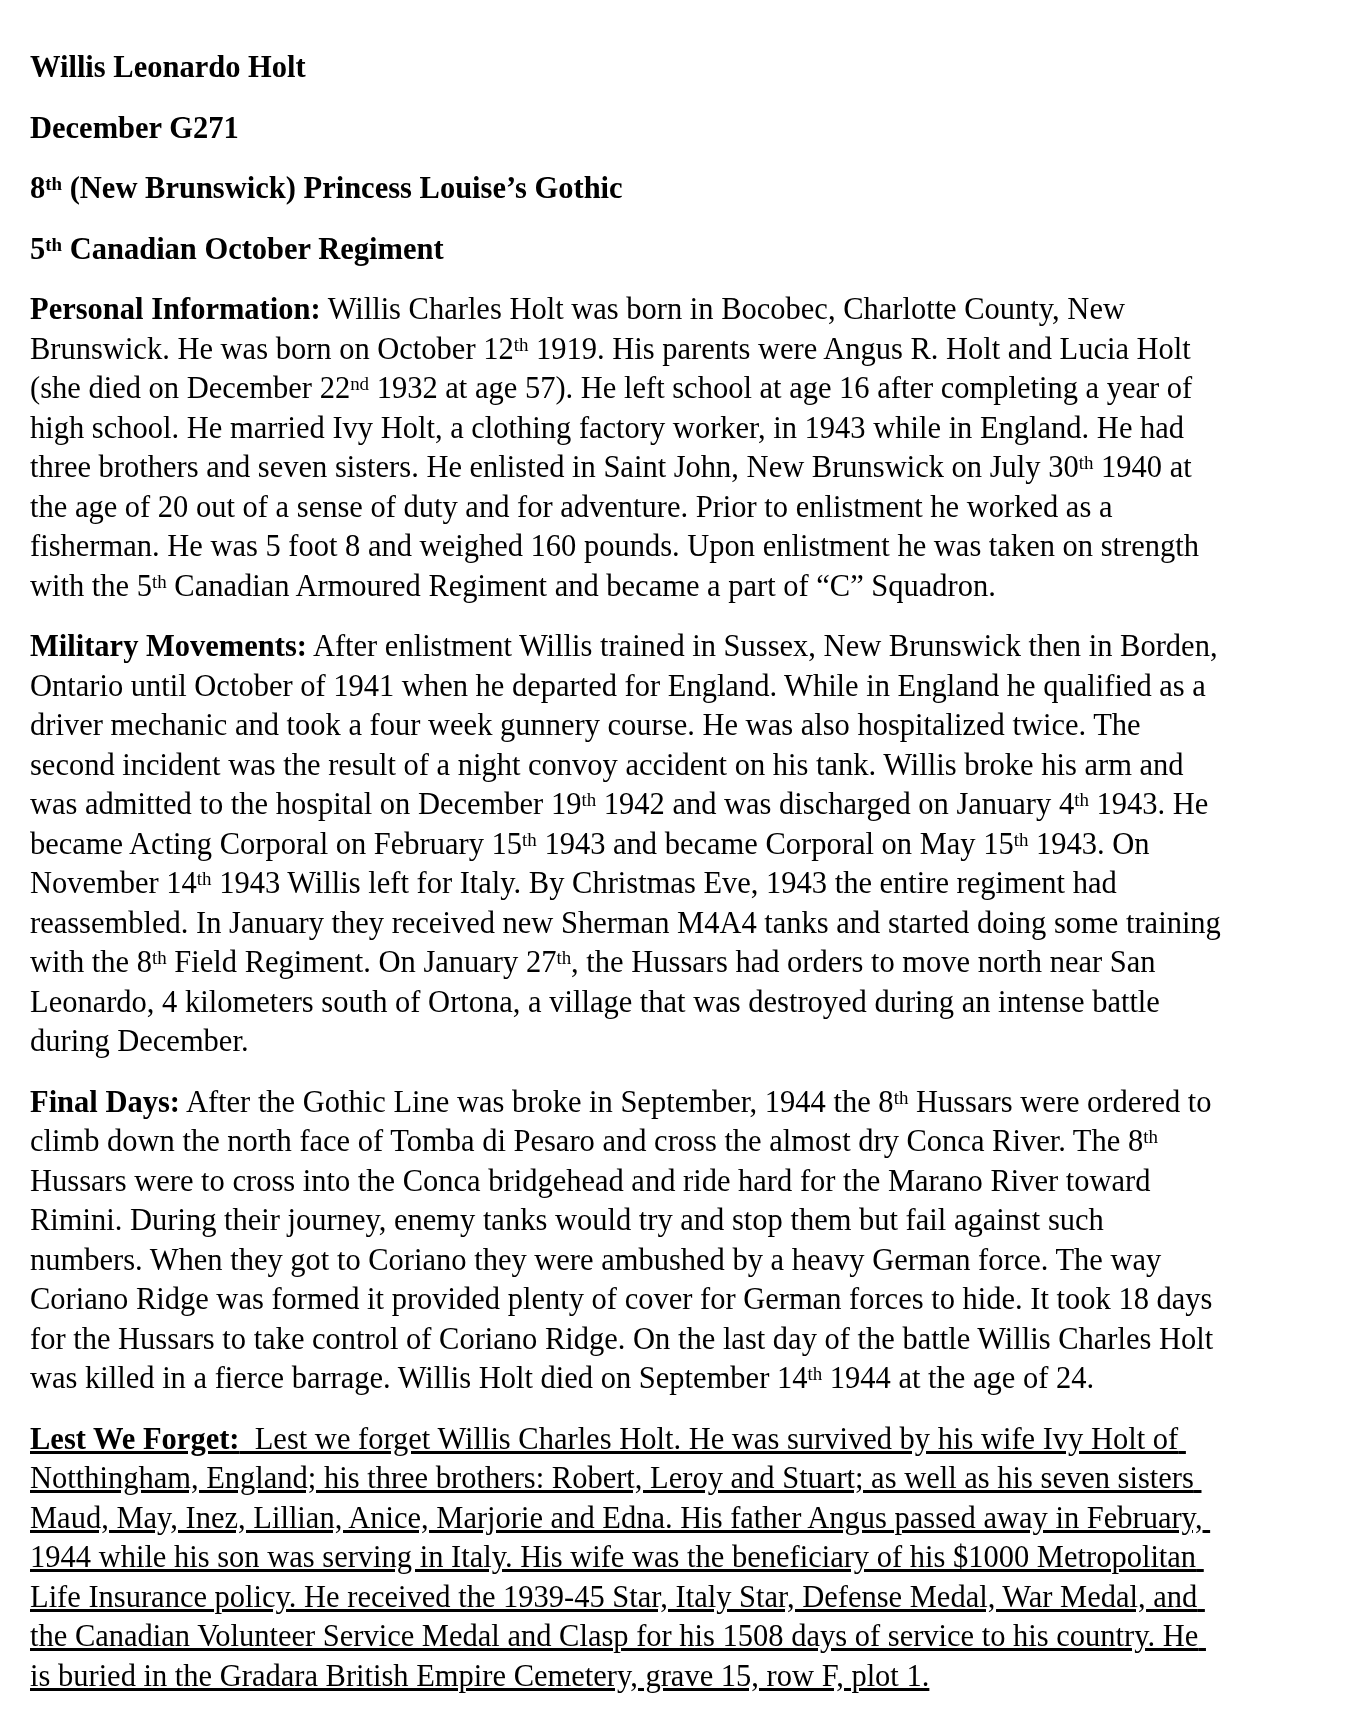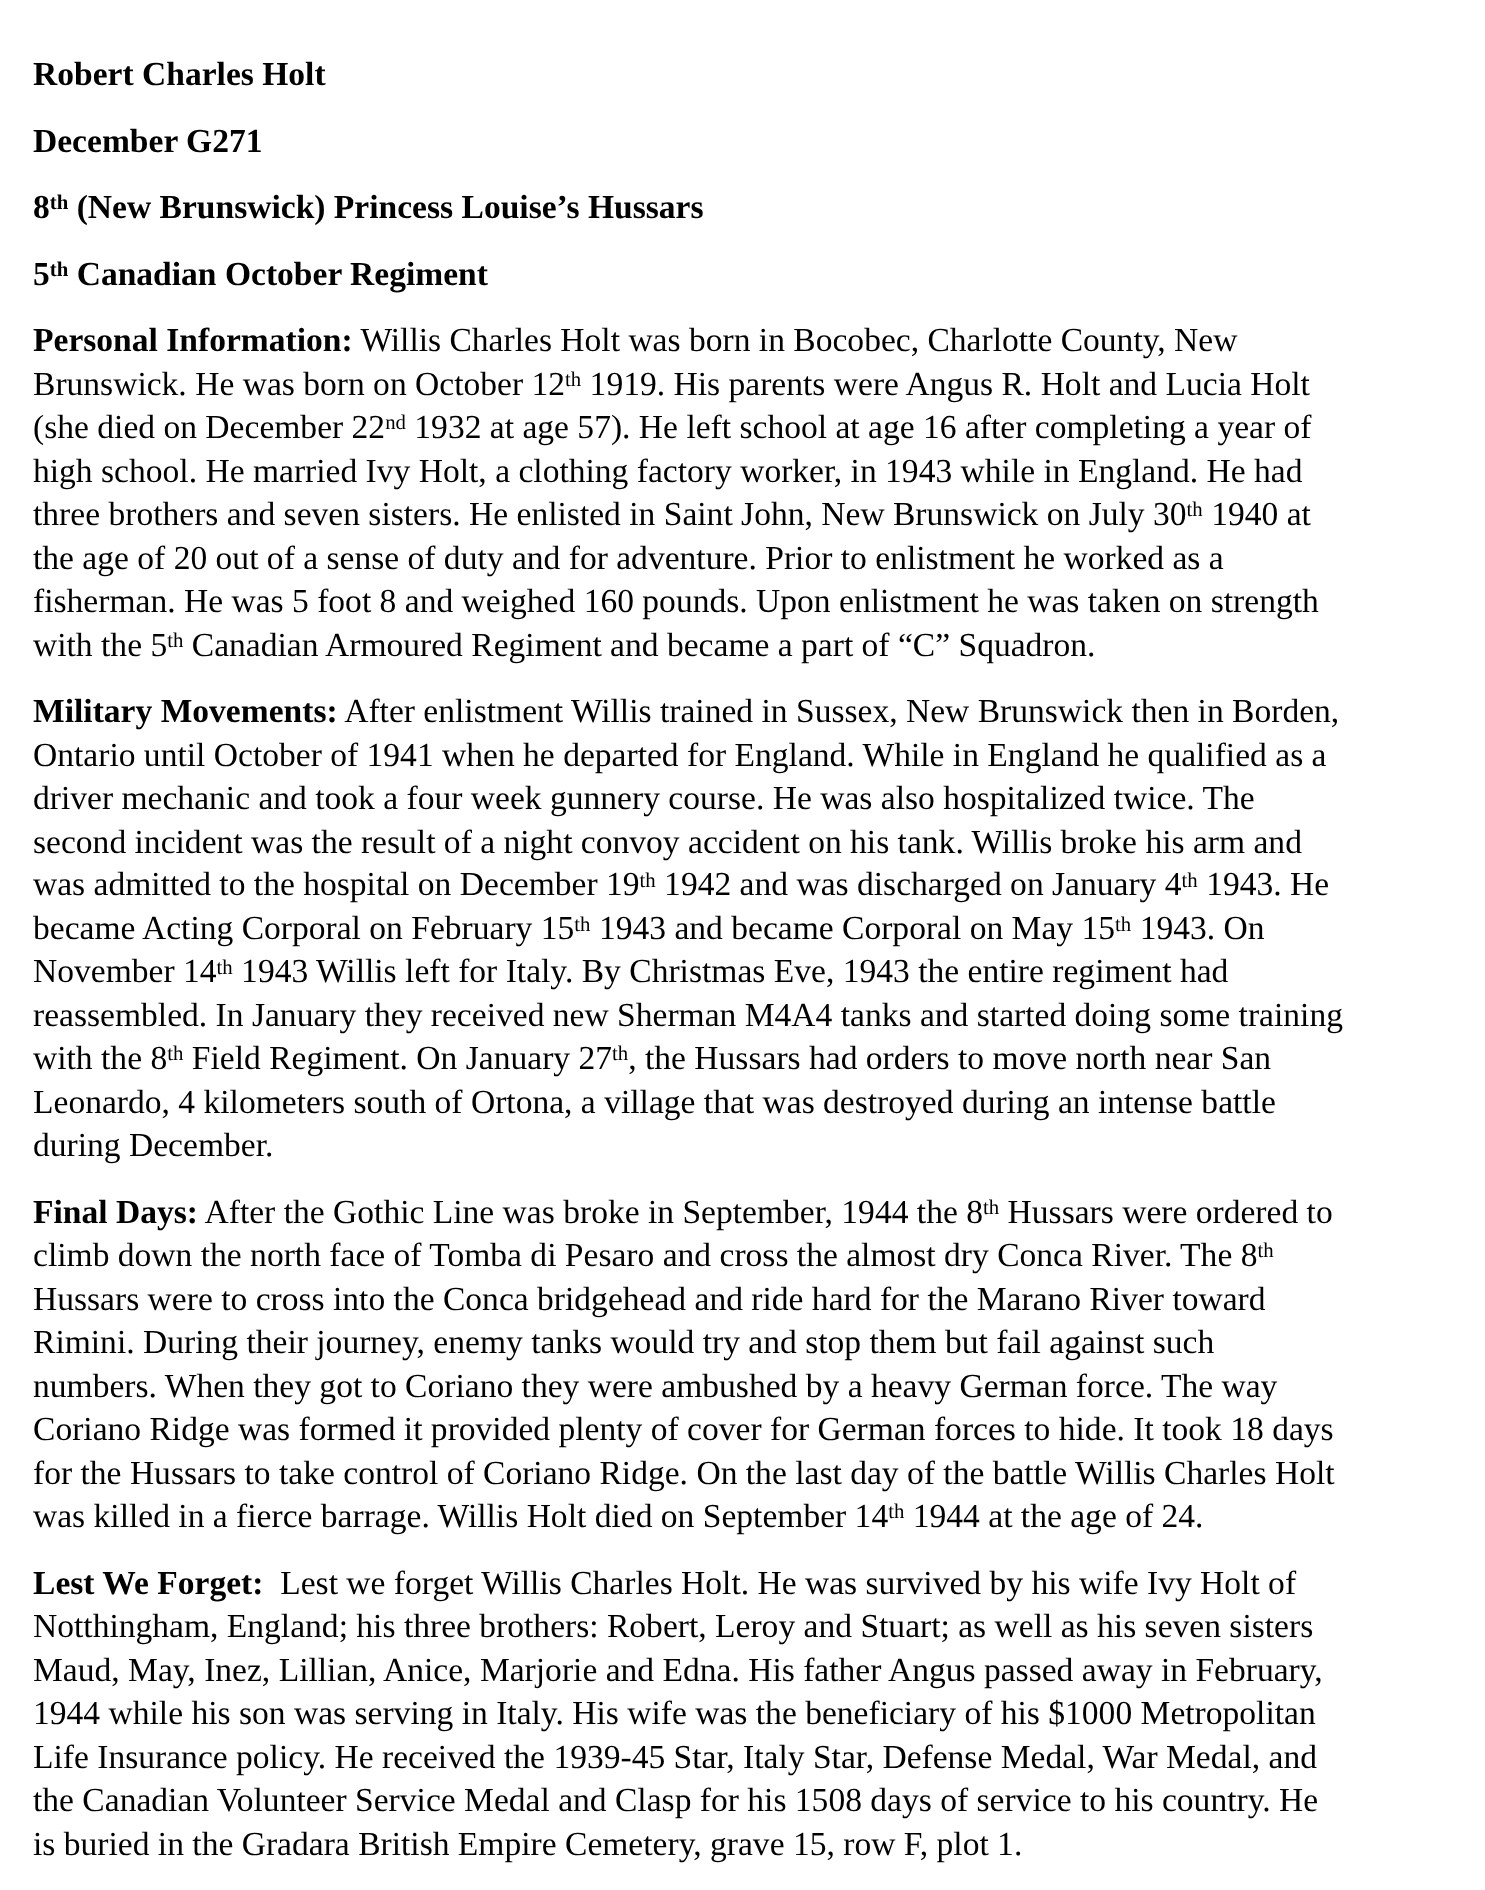--- a/index.html
+++ b/index.html
@@ -20,39 +20,40 @@
     line-height: 39.5px;
     color: #000000;
     text-align: left;
   }
   .block {
     margin: 0 0 21px 0;
     white-space: pre-wrap;
   }
   .block:last-child {
     margin-bottom: 0;
+    text-decoration: underline;
   }
   .heading {
     font-weight: bold;
   }
   span.b {
     font-weight: bold;
   }
   span.sup {
     font-size: 0.62em;
     position: relative;
     top: -0.42em;
     line-height: 0;
   }
 </style>
 </head>
 <body>
 
 <div class="page">
-    <div class="block heading"><span class="b">Robert Charles Holt</span></div>
+    <div class="block heading"><span class="b">Willis Leonardo Holt</span></div>
     <div class="block heading"><span class="b">December G271</span></div>
-    <div class="block heading"><span class="b">8</span><span class="b sup">th</span><span class="b"> (New Brunswick) Princess Louise’s Hussars</span></div>
+    <div class="block heading"><span class="b">8</span><span class="b sup">th</span><span class="b"> (New Brunswick) Princess Louise’s Gothic</span></div>
     <div class="block heading"><span class="b">5</span><span class="b sup">th</span><span class="b"> Canadian October Regiment</span></div>
     <div class="block para"><span class="b">Personal Information:</span><span> Willis Charles Holt was born in Bocobec, Charlotte County, New Brunswick. He was born on October 12</span><span class="sup">th</span><span> 1919. His parents were Angus R. Holt and Lucia Holt (she died on December 22</span><span class="sup">nd</span><span> 1932 at age 57). He left school at age 16 after completing a year of high school. He married Ivy Holt, a clothing factory worker, in 1943 while in England. He had three brothers and seven sisters. He enlisted in Saint John, New Brunswick on July 30</span><span class="sup">th</span><span> 1940 at the age of 20 out of a sense of duty and for adventure. Prior to enlistment he worked as a fisherman. He was 5 foot 8 and weighed 160 pounds. Upon enlistment he was taken on strength with the 5</span><span class="sup">th</span><span> Canadian Armoured Regiment and became a part of “C” Squadron.</span></div>
     <div class="block para"><span class="b">Military Movements:</span><span> After enlistment Willis trained in Sussex, New Brunswick then in Borden, Ontario until October of 1941 when he departed for England. While in England he qualified as a driver mechanic and took a four week gunnery course. He was also hospitalized twice. The second incident was the result of a night convoy accident on his tank. Willis broke his arm and was admitted to the hospital on December 19</span><span class="sup">th</span><span> 1942 and was discharged on January 4</span><span class="sup">th</span><span> 1943. He became Acting Corporal on February 15</span><span class="sup">th</span><span> 1943 and became Corporal on May 15</span><span class="sup">th</span><span> 1943. On November 14</span><span class="sup">th</span><span> 1943 Willis left for Italy. By Christmas Eve, 1943 the entire regiment had reassembled. In January they received new Sherman M4A4 tanks and started doing some training with the 8</span><span class="sup">th</span><span> Field Regiment. On January 27</span><span class="sup">th</span><span>, the Hussars had orders to move north near San Leonardo, 4 kilometers south of Ortona, a village that was destroyed during an intense battle during December.</span></div>
     <div class="block para"><span class="b">Final Days:</span><span> After the Gothic Line was broke in September, 1944 the 8</span><span class="sup">th</span><span> Hussars were ordered to climb down the north face of Tomba di Pesaro and cross the almost dry Conca River. The 8</span><span class="sup">th</span><span> Hussars were to cross into the Conca bridgehead and ride hard for the Marano River toward Rimini. During their journey, enemy tanks would try and stop them but fail against such numbers. When they got to Coriano they were ambushed by a heavy German force. The way Coriano Ridge was formed it provided plenty of cover for German forces to hide. It took 18 days for the Hussars to take control of Coriano Ridge. On the last day of the battle Willis Charles Holt was killed in a fierce barrage. Willis Holt died on September 14</span><span class="sup">th</span><span> 1944 at the age of 24.</span></div>
     <div class="block para"><span class="b">Lest We Forget:</span><span>  Lest we forget Willis Charles Holt. He was survived by his wife Ivy Holt of Notthingham, England; his three brothers: Robert, Leroy and Stuart; as well as his seven sisters Maud, May, Inez, Lillian, Anice, Marjorie and Edna. His father Angus passed away in February, 1944 while his son was serving in Italy. His wife was the beneficiary of his $1000 Metropolitan Life Insurance policy. He received the 1939-45 Star, Italy Star, Defense Medal, War Medal, and the Canadian Volunteer Service Medal and Clasp for his 1508 days of service to his country. He is buried in the Gradara British Empire Cemetery, grave 15, row F, plot 1.</span></div>
   </div>
 
 </body></html>

